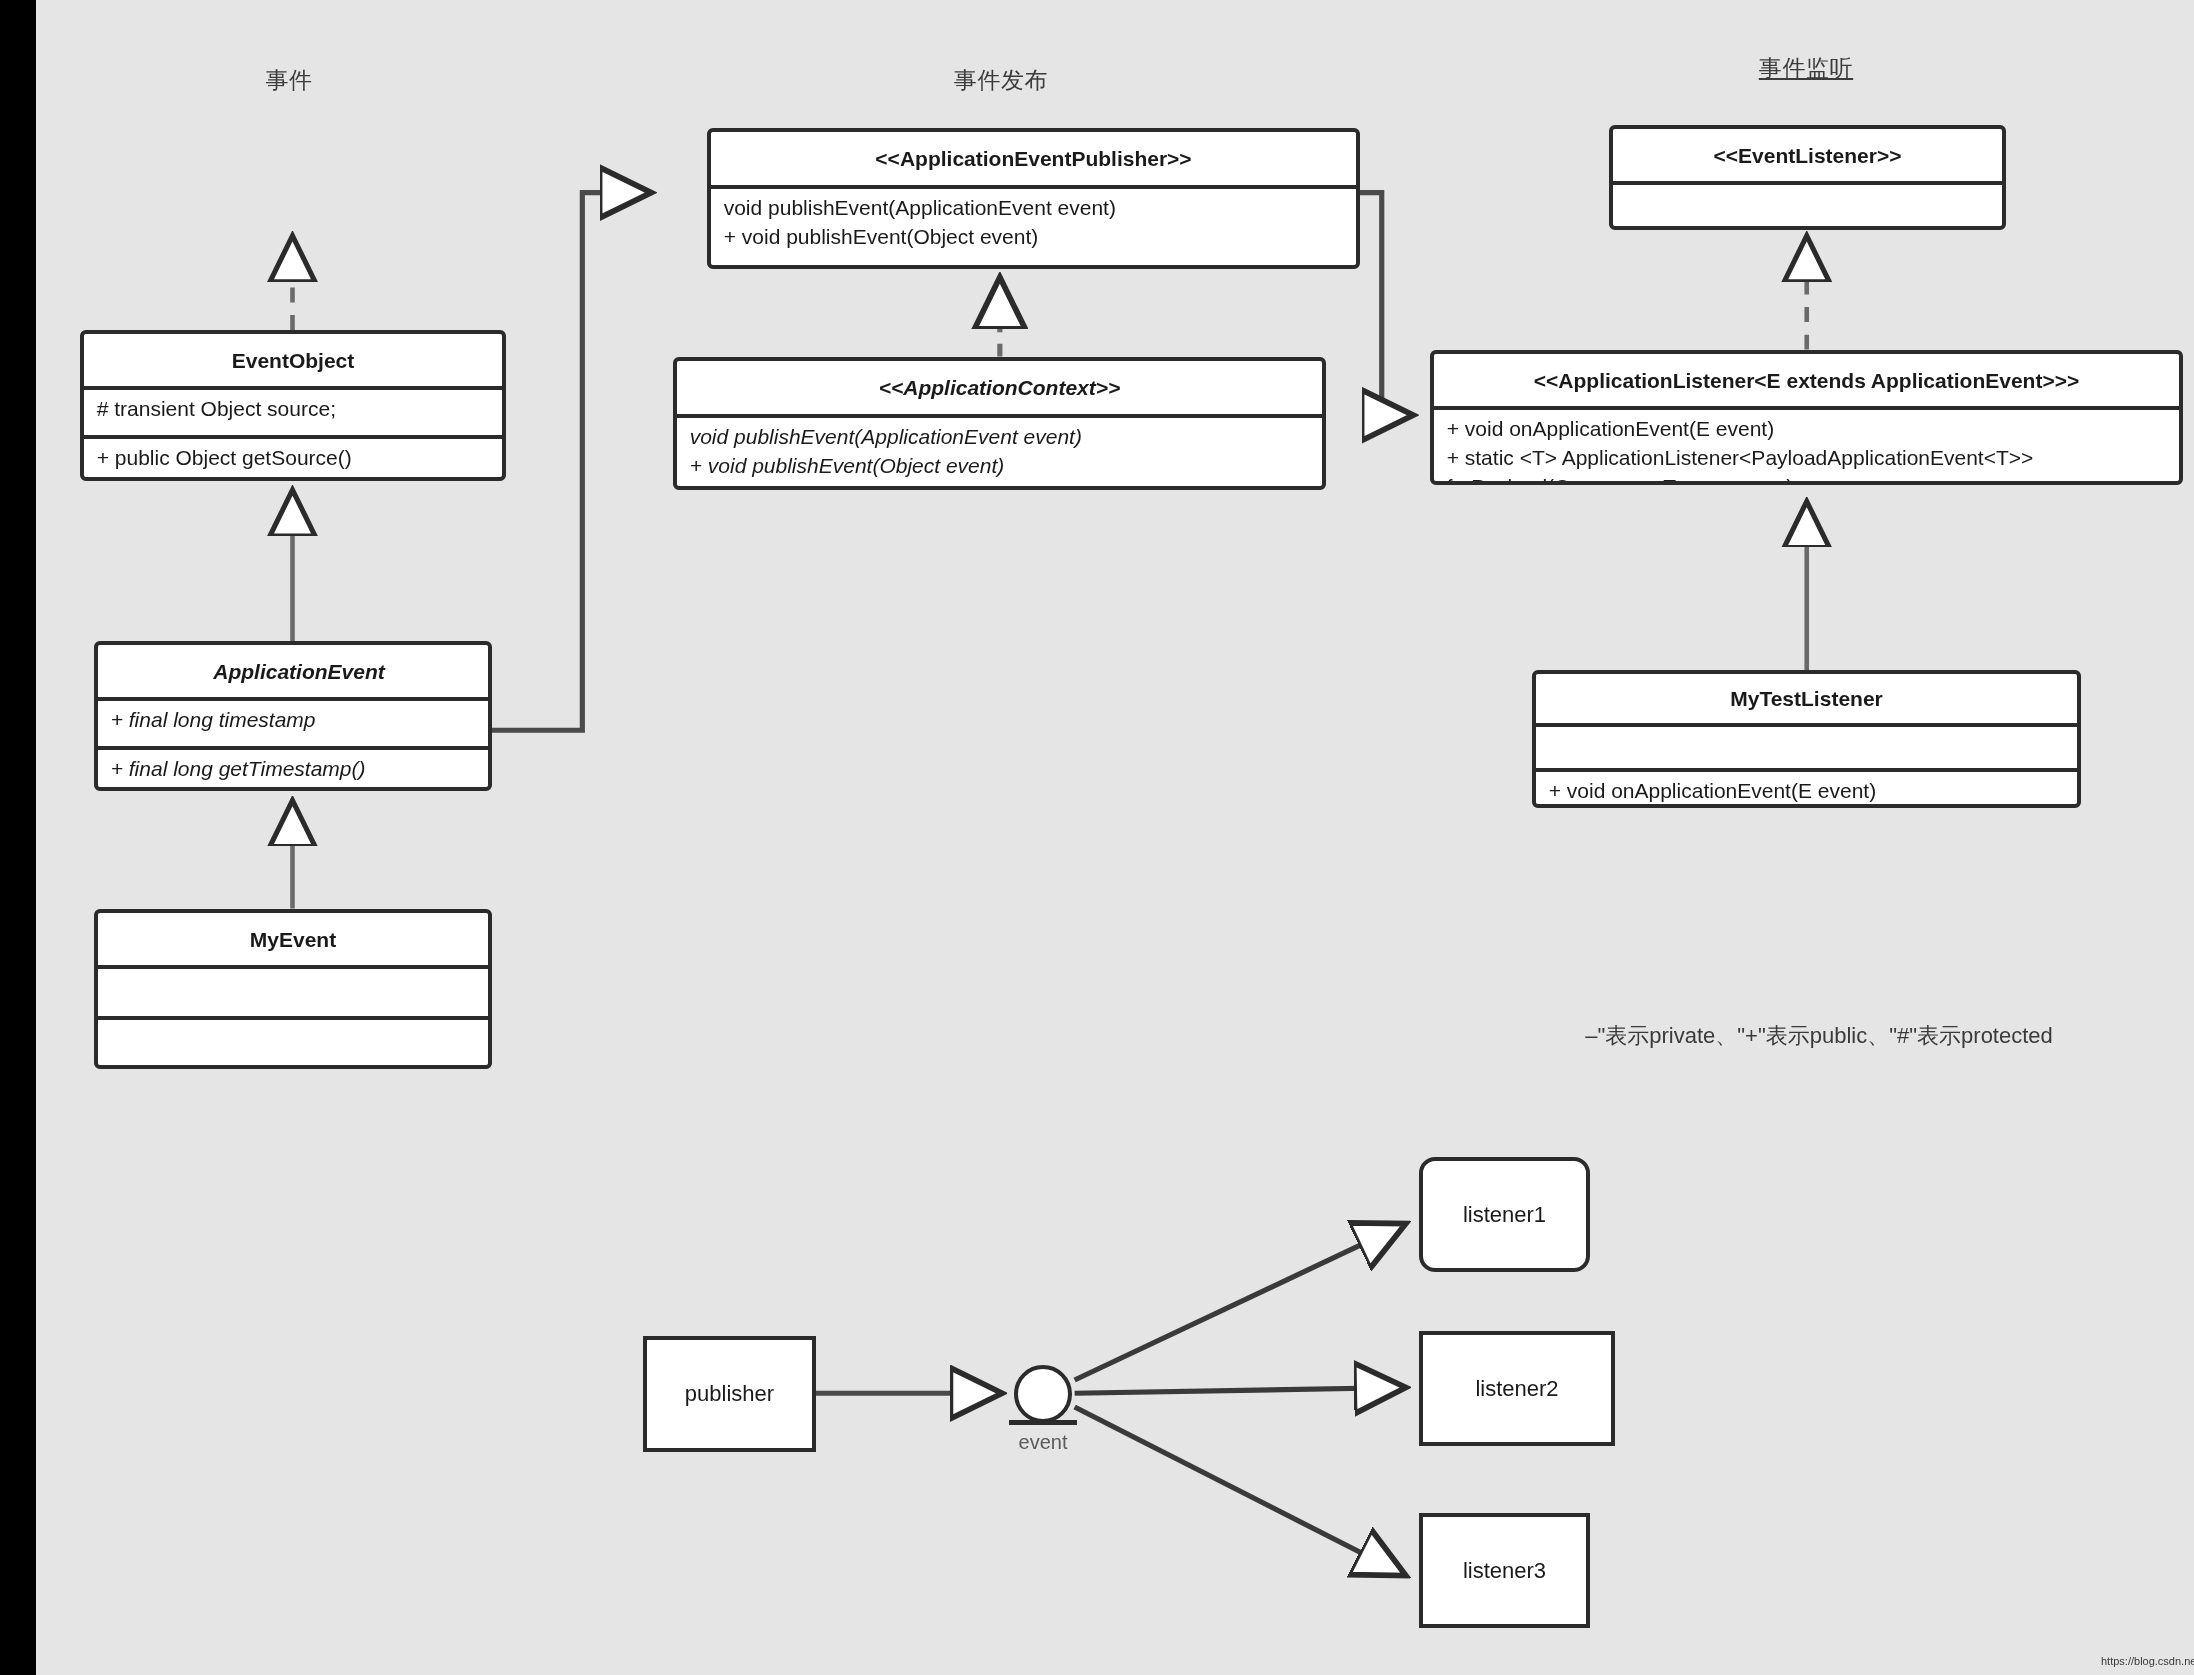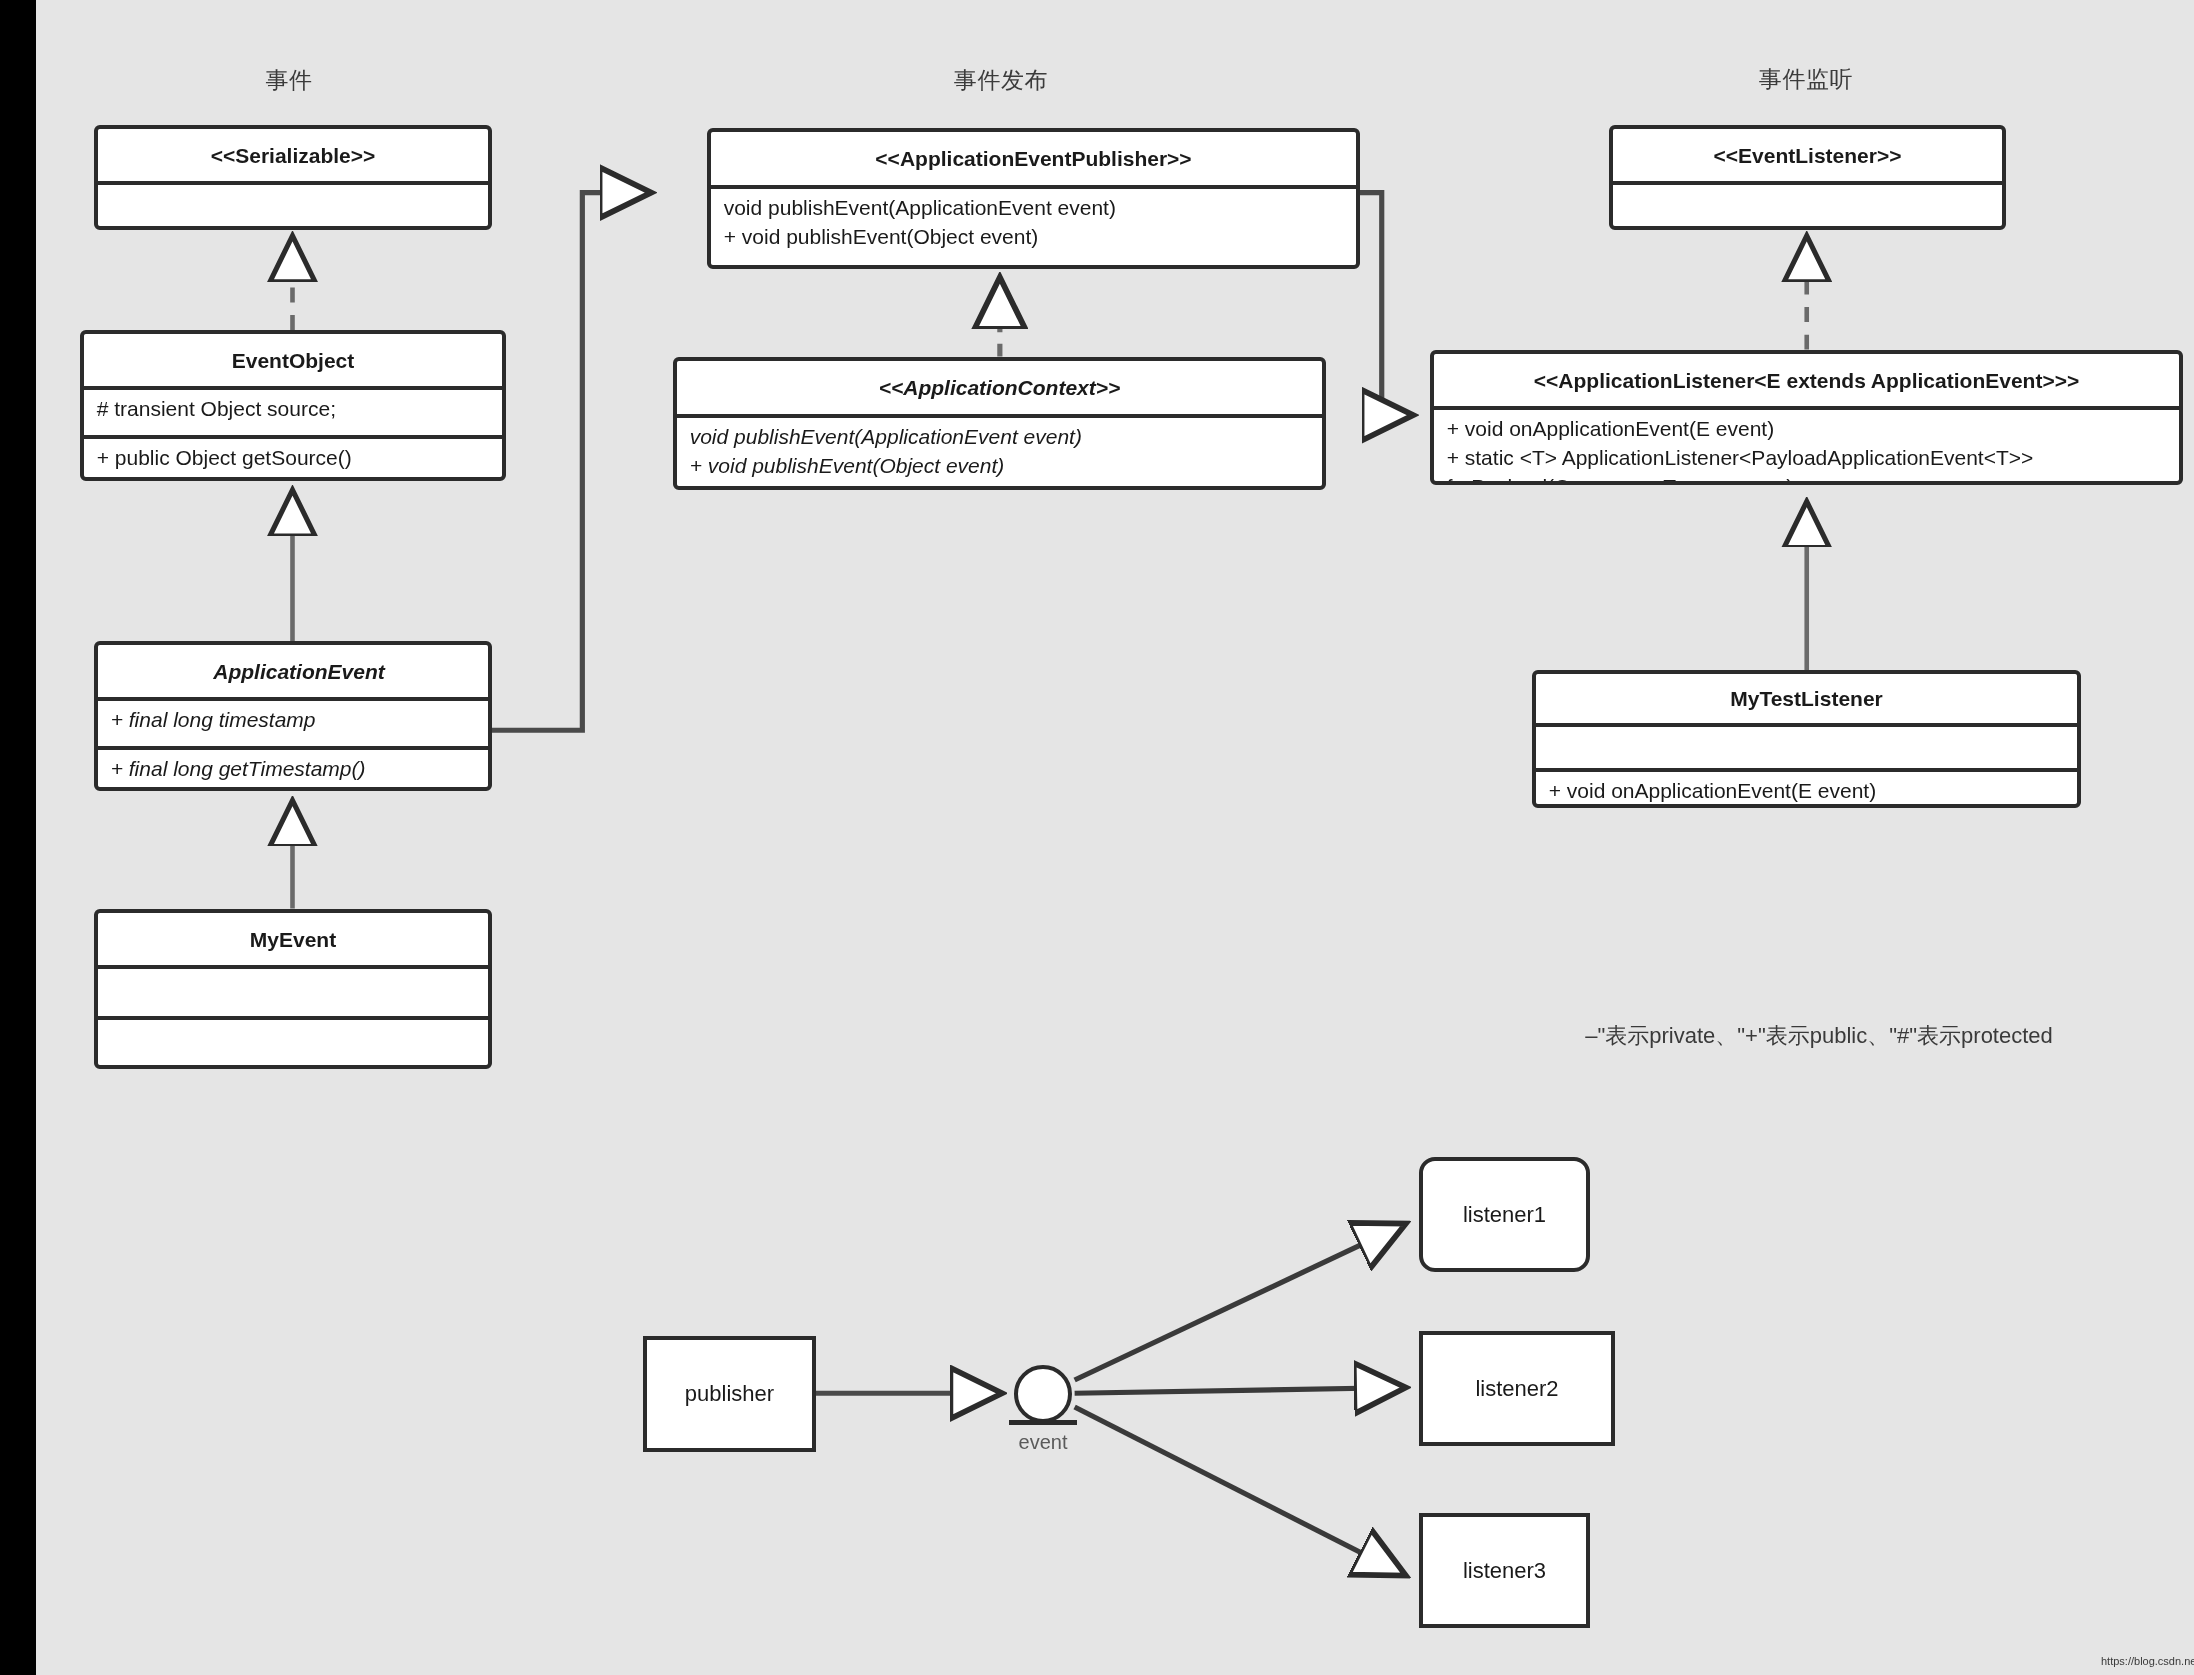--- a/index.html
+++ b/index.html
@@ -196,26 +196,22 @@
     <g>
       <path d="M1806,2423 L2382,2413" fill="none" stroke="#3a3a3a" stroke-width="9" marker-end="url(#hollowTri)"></path>
     </g>
     <g>
       <path d="M1806,2447 L2382,2740" fill="none" stroke="#3a3a3a" stroke-width="9" marker-end="url(#hollowTri)"></path>
     </g>
   </svg>
 
   <div class="col-caption" style="left:253px; top:65px;">事件</div>
   <div class="col-caption" style="left:965px; top:65px;">事件发布</div>
-  <div class="col-caption" style="left:1770px; top:64px;">事件监听</div>
-
-  <div class="uml" style="left:58px; top:125px; width:398px; height:105px;">
-    <div class="row title" style="height:52px;">&lt;&lt;Serializable&gt;&gt;</div>
-    <div class="row sep" style="height:49px;"></div>
-  </div>
+  <div class="col-caption" style="left:1770px; top:53px;text-decoration:underline;">事件监听</div>
+
 
   <div class="uml" style="left:44px; top:330px; width:426px; height:151px;">
     <div class="row title" style="height:52px;">EventObject</div>
     <div class="row members sep" style="height:49px;">
       <div class="member-line"># transient Object  source;</div>
     </div>
     <div class="row members sep" style="height:46px;">
       <div class="member-line">+ public Object getSource()</div>
     </div>
   </div>

